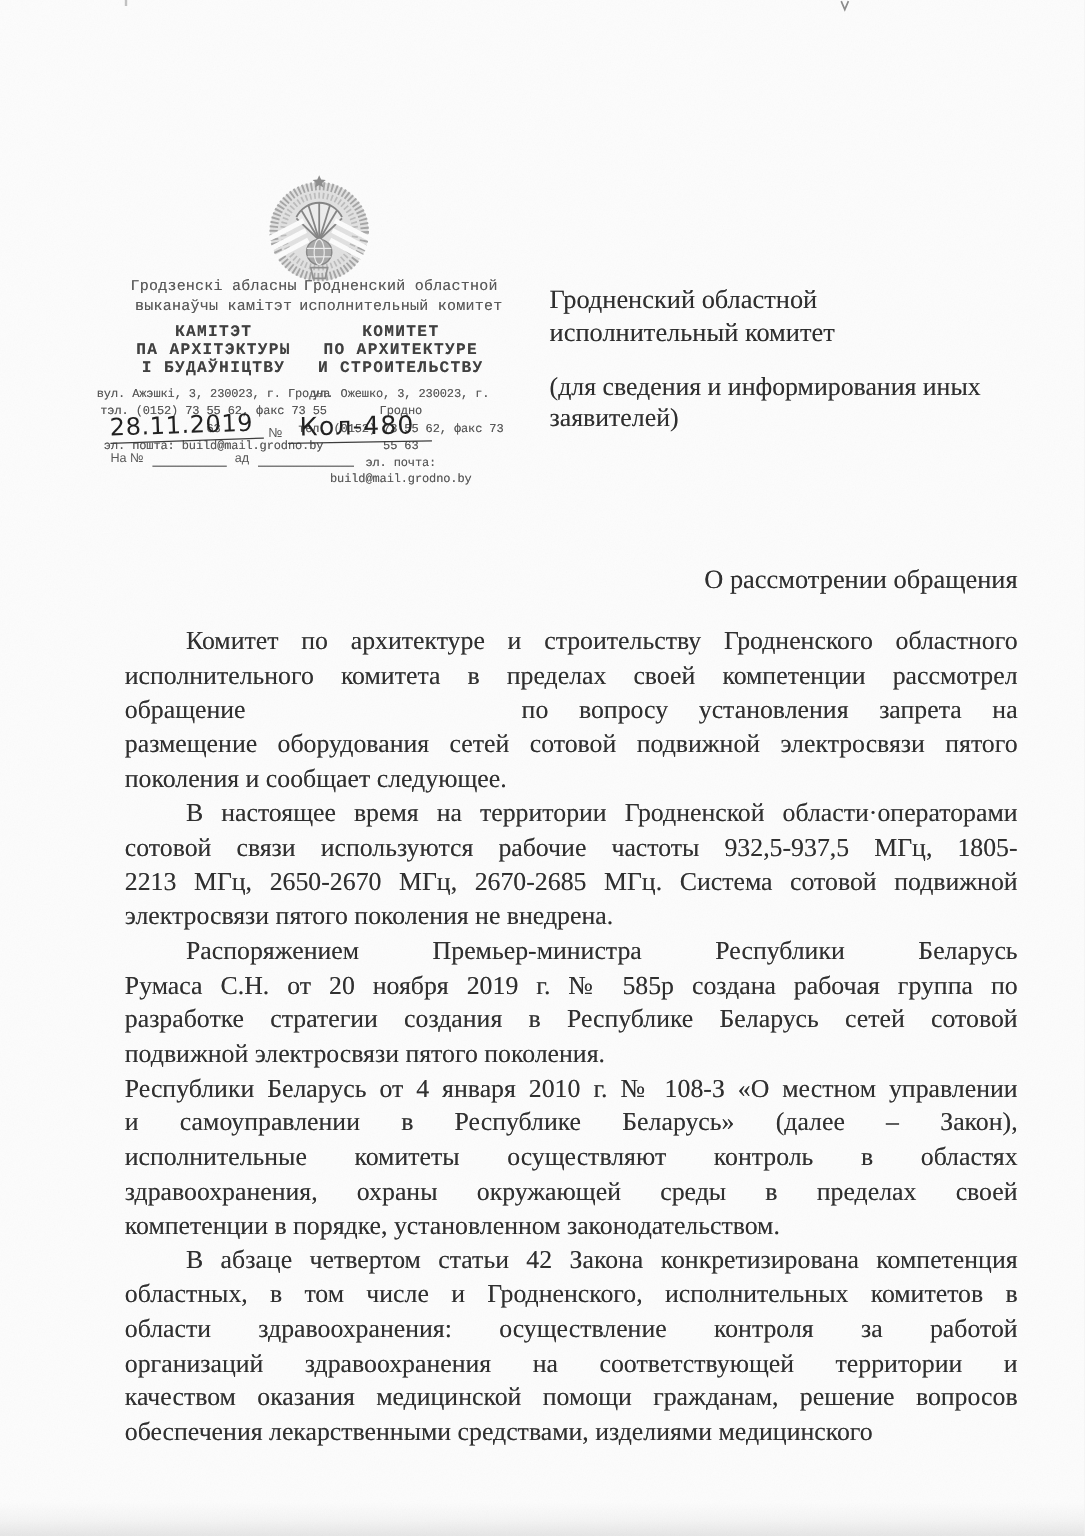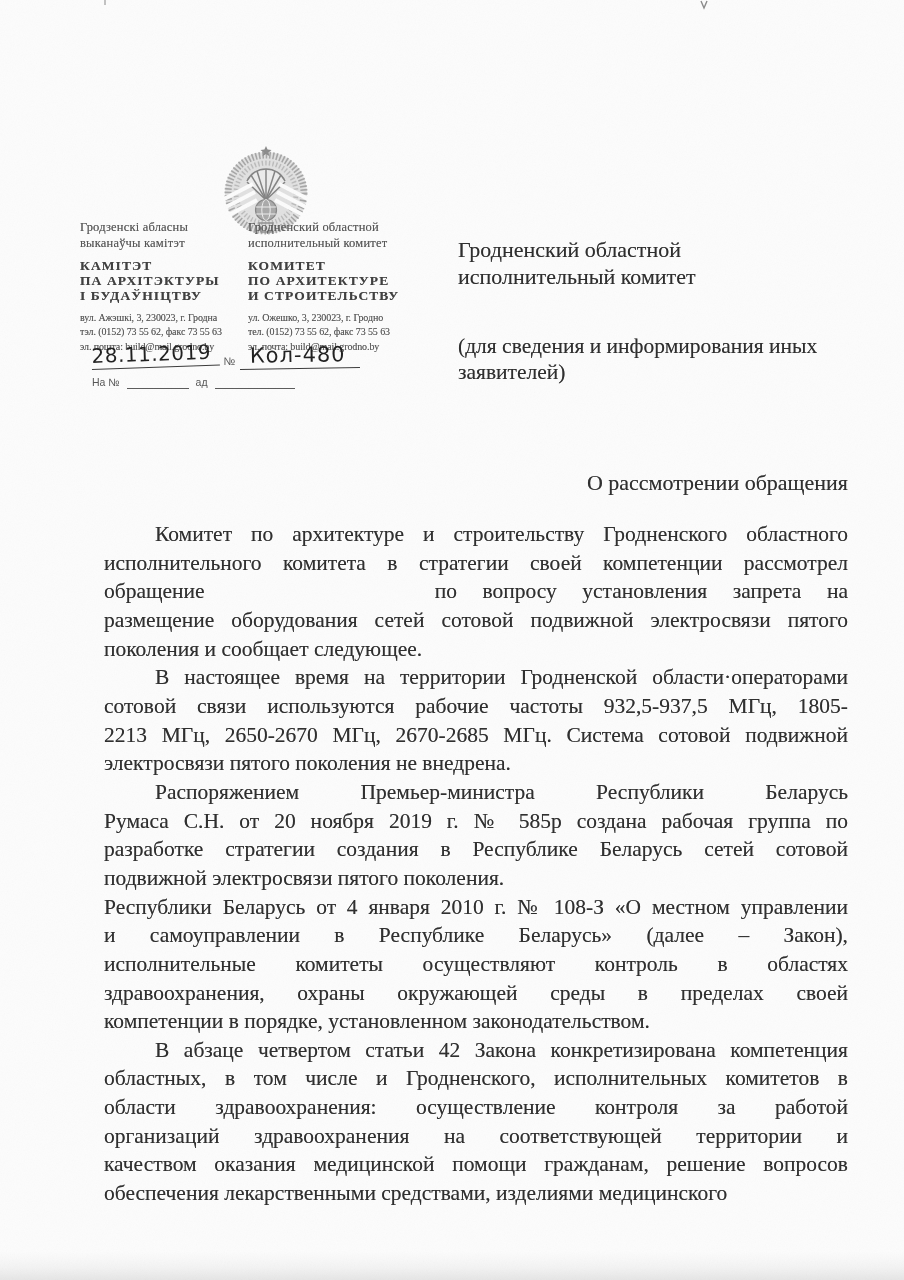--- a/index.html
+++ b/index.html
@@ -7,43 +7,43 @@
         font-family:"Liberation Serif","DejaVu Serif",serif;color:#2d2d2d;}
   .page::after{content:"";position:absolute;left:0;right:0;bottom:0;height:28px;pointer-events:none;
         background:linear-gradient(to bottom,rgba(130,130,130,0) 0%,rgba(128,128,128,.07) 55%,rgba(110,110,110,.16) 100%);}
   
   .noise{position:absolute;inset:0;pointer-events:none;z-index:9;}
   .mark-a{position:absolute;left:700;top:0;left:700px;z-index:8;}
   .mark-b{position:absolute;left:104px;top:0;width:2px;height:5px;background:#c2c2c2;z-index:8;}
   
   .emblem{position:absolute;left:221px;top:144px;width:90px;height:92px;}
   
-  .lh-col{position:absolute;top:220px;
-          font-family:Liberation Serif, serif;color:#4d4d4d;
+  .lh-col{position:absolute;top:232px;text-align:center;
+          font-family:Liberation Mono, monospace;color:#4d4d4d;
           text-shadow:0 0 .4px rgba(90,90,90,.6);}
   .lh-left{left:80px;width:196px;}
   .lh-right{left:248px;width:172px;}
   .lh-org{font-size:12.5px;line-height:15.5px;letter-spacing:.2px;color:#565656;}
   .lh-comm{margin-top:7px;font-size:13.5px;line-height:15px;font-weight:bold;letter-spacing:1.1px;color:#3e3e3e;}
   .lh-contacts{margin-top:8px;font-size:10px;line-height:14.3px;letter-spacing:-.1px;color:#555;}
   
   .ref{position:absolute;left:92px;top:344px;font-family:"Liberation Sans","DejaVu Sans",sans-serif;}
   .ref-row1{display:flex;align-items:flex-end;}
   .hw{font-family:"DejaVu Sans",sans-serif;color:#1e1e1e;border-bottom:1.6px solid #3a3a3a;}
   .hw.date{font-size:20px;letter-spacing:.5px;padding:0 8px 1px 0;transform:rotate(-2deg);transform-origin:left bottom;}
   .hw.num{font-size:21px;letter-spacing:1px;padding:0 14px 1px 10px;margin-left:5px;transform:rotate(-1deg);transform-origin:left bottom;}
   .nosign{font-size:11px;color:#555;margin-left:4px;padding-bottom:3px;}
   .ref-row2{display:flex;margin-top:6px;font-size:10.5px;color:#555;}
   .blank{display:inline-block;border-bottom:1px solid #5a5a5a;height:12px;}
   .b1{width:62px;margin:0 7px;}
   .b2{width:80px;margin-left:7px;}
   
   .addr{position:absolute;left:458px;top:236px;width:406px;font-size:22px;line-height:27px;color:#2c2c2c;
         text-shadow:0 0 .4px rgba(70,70,70,.55);}
-  .addr .note{margin-top:44px;font-size:21.5px;line-height:25.5px;}
+  .addr .note{margin-top:20px;font-size:21.5px;line-height:25.5px;}
   
   .docbody{position:absolute;left:104px;top:468px;width:744px;font-size:21.5px;line-height:28.65px;
            color:#2d2d2d;text-shadow:0 0 .45px rgba(70,70,70,.6);}
   .subject{font-size:22px;line-height:30px;margin:0 0 22px 14px;text-align:right;}
   .para{margin:0;}
   .bline{text-align:justify;text-align-last:justify;white-space:normal;}
   .bline.first{text-indent:51px;}
   .bline.last{text-align-last:left;}
   .gap{display:inline-block;width:230px;height:1px;}
 </style>
@@ -152,21 +152,21 @@
       <div>(для сведения и информирования иных</div>
       <div>заявителей)</div>
     </div>
   </div>
 
   <div class="docbody">
     <div class="subject">О рассмотрении обращения</div>
     <div id="paras">
         <div class="para">
           <div class="bline first">Комитет по архитектуре и строительству Гродненского областного</div>
-          <div class="bline">исполнительного комитета в стратегии своей компетенции рассмотрел</div>
+          <div class="bline">исполнительного комитета в пределах своей компетенции рассмотрел</div>
           <div class="bline">обращение<span class="gap"></span>по вопросу установления запрета на</div>
           <div class="bline">размещение оборудования сетей сотовой подвижной электросвязи пятого</div>
           <div class="bline last">поколения и сообщает следующее.</div>
         </div>
         <div class="para">
           <div class="bline first">В настоящее время на территории Гродненской области·операторами</div>
           <div class="bline">сотовой связи используются рабочие частоты 932,5-937,5 МГц, 1805-</div>
           <div class="bline">2213 МГц, 2650-2670 МГц, 2670-2685 МГц. Система сотовой подвижной</div>
           <div class="bline last">электросвязи пятого поколения не внедрена.</div>
         </div>

